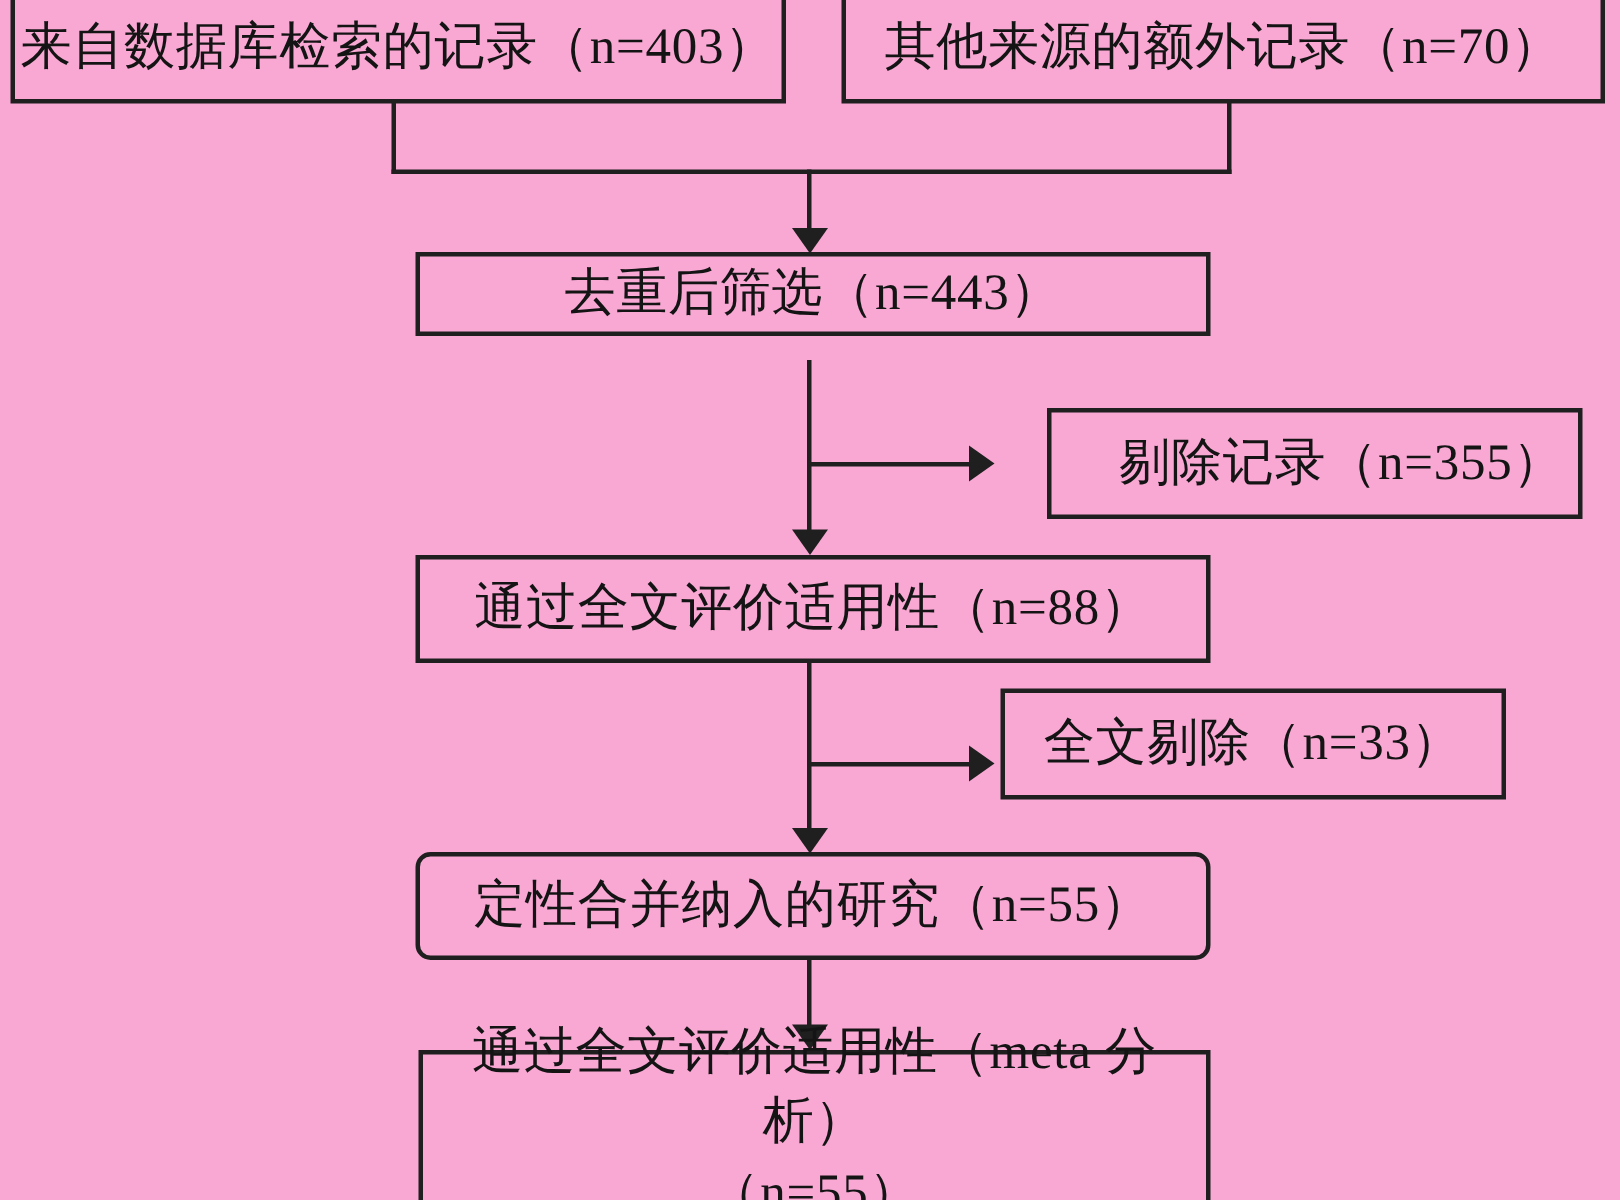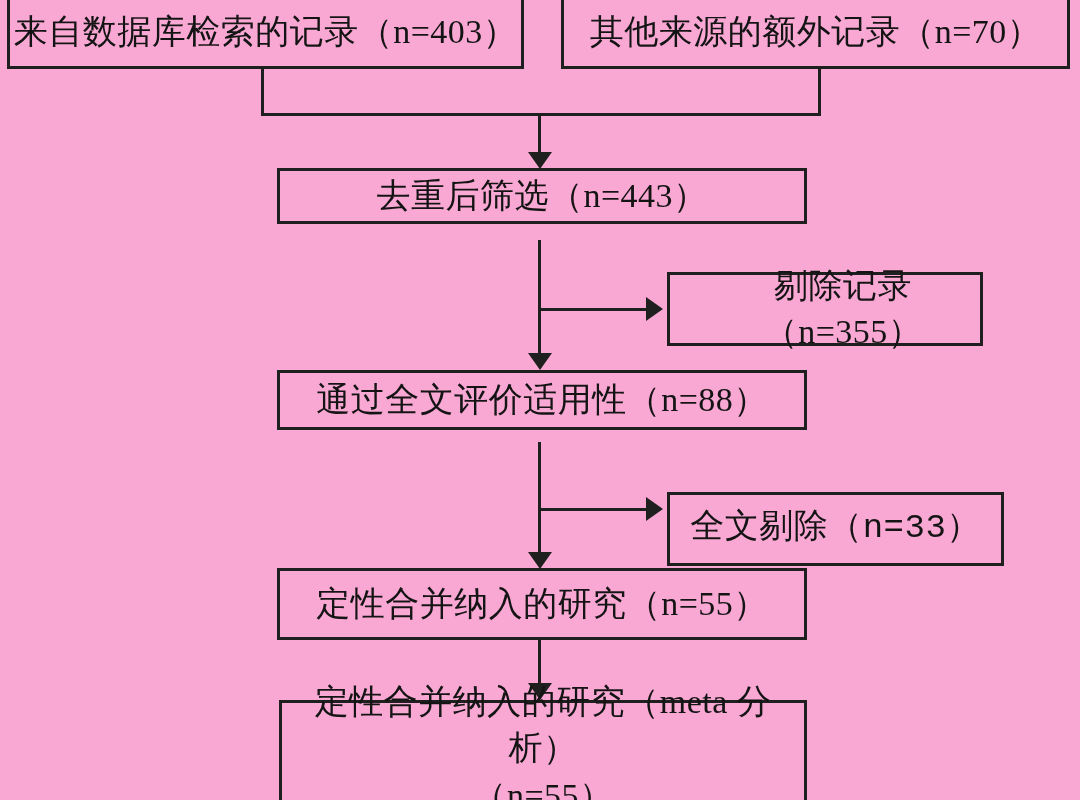--- a/index.html
+++ b/index.html
@@ -62,31 +62,31 @@
   #merge-h       { left: 261px; top: 113px; width: 560px; height: 3px; }
   #arrow1-shaft  { left: 538px; top: 113px; width: 3px;   height: 42px; }
   #arrow1-head   { left: 528px; top: 152px; }
 
   #box-screened { left: 277px; top: 168px; width: 530px; height: 56px; }
 
   #arrow2-shaft { left: 538px; top: 240px; width: 3px; height: 116px; }
   #arrow2-head  { left: 528px; top: 353px; }
   #branch1-shaft { left: 540px; top: 308px; width: 108px; height: 3px; }
   #branch1-head  { left: 646px; top: 297px; }
-  #box-excluded-records { left: 667px; top: 272px; width: 316px; height: 74px; padding-left: 36px; }
+  #box-excluded-records { left: 698px; top: 272px; width: 357px; height: 74px; padding-left: 36px; }
 
-  #box-fulltext { left: 277px; top: 370px; width: 530px; height: 60px; }
+  #box-fulltext { left: 277px; top: 370px; width: 530px; height: 72px; }
 
   #arrow3-shaft { left: 538px; top: 442px; width: 3px; height: 114px; }
   #arrow3-head  { left: 528px; top: 552px; }
   #branch2-shaft { left: 540px; top: 508px; width: 108px; height: 3px; }
   #branch2-head  { left: 646px; top: 497px; }
-  #box-ft-excluded { left: 667px; top: 492px; width: 337px; height: 74px; font-family: Liberation Mono, monospace; }
+  #box-ft-excluded { left: 667px; top: 459px; width: 337px; height: 74px; }
 
-  #box-qualitative { left: 277px; top: 568px; width: 530px; height: 72px; }
+  #box-qualitative { left: 277px; top: 568px; width: 530px; height: 72px; border-radius: 10px; }
 
   #arrow4-shaft { left: 538px; top: 640px; width: 3px; height: 46px; }
   #arrow4-head  { left: 528px; top: 683px; }
 
   #box-quantitative { left: 279px; top: 700px; width: 528px; height: 106px; padding-bottom: 8px; }
   #box-quantitative .l2 { margin-top: 2px; }
 </style>
 </head>
 <body>
 
@@ -130,17 +130,17 @@
   </div>
 
   <div class="box" id="box-qualitative">
     <span>定性合并纳入的研究（n=55）</span>
   </div>
 
   <div class="line" id="arrow4-shaft"></div>
   <div class="ah-down" id="arrow4-head"></div>
 
   <div class="box" id="box-quantitative">
-    <span class="l1">定性合并纳入的研究（meta 分析）</span>
+    <span class="l1">通过全文评价适用性（meta 分析）</span>
     <span class="l2">（n=55）</span>
   </div>
 
 </div>
 
 </body></html>

